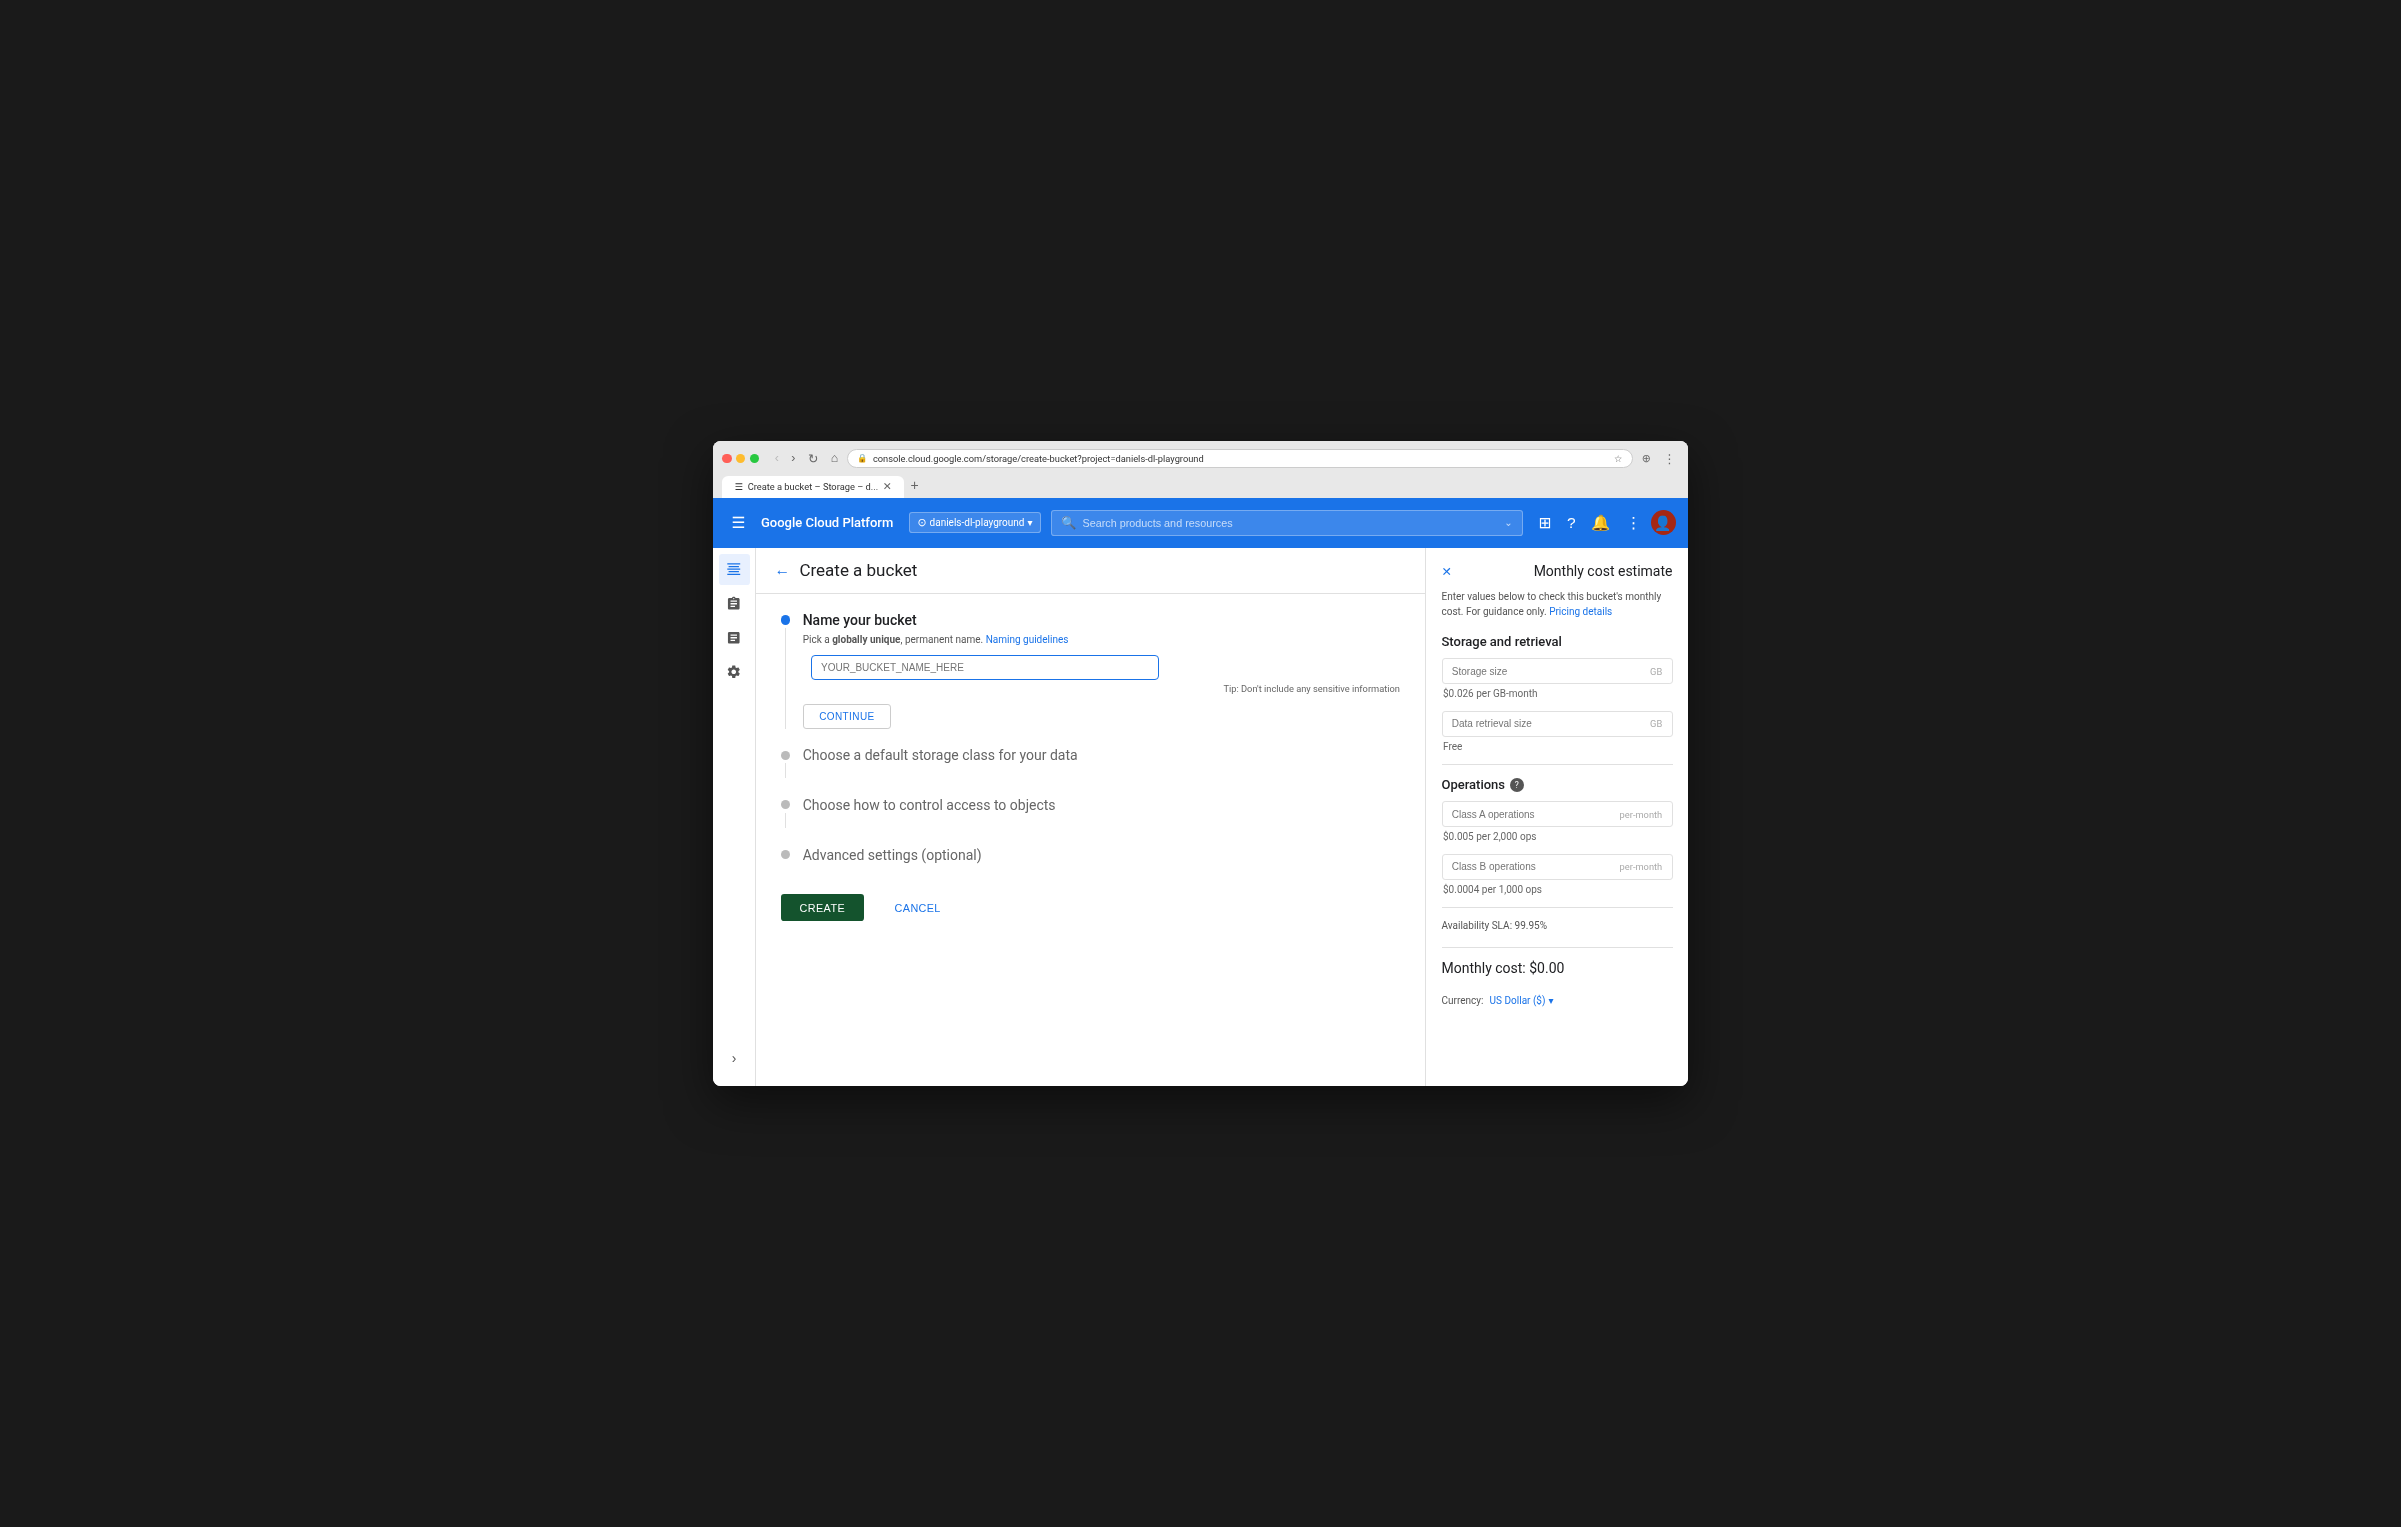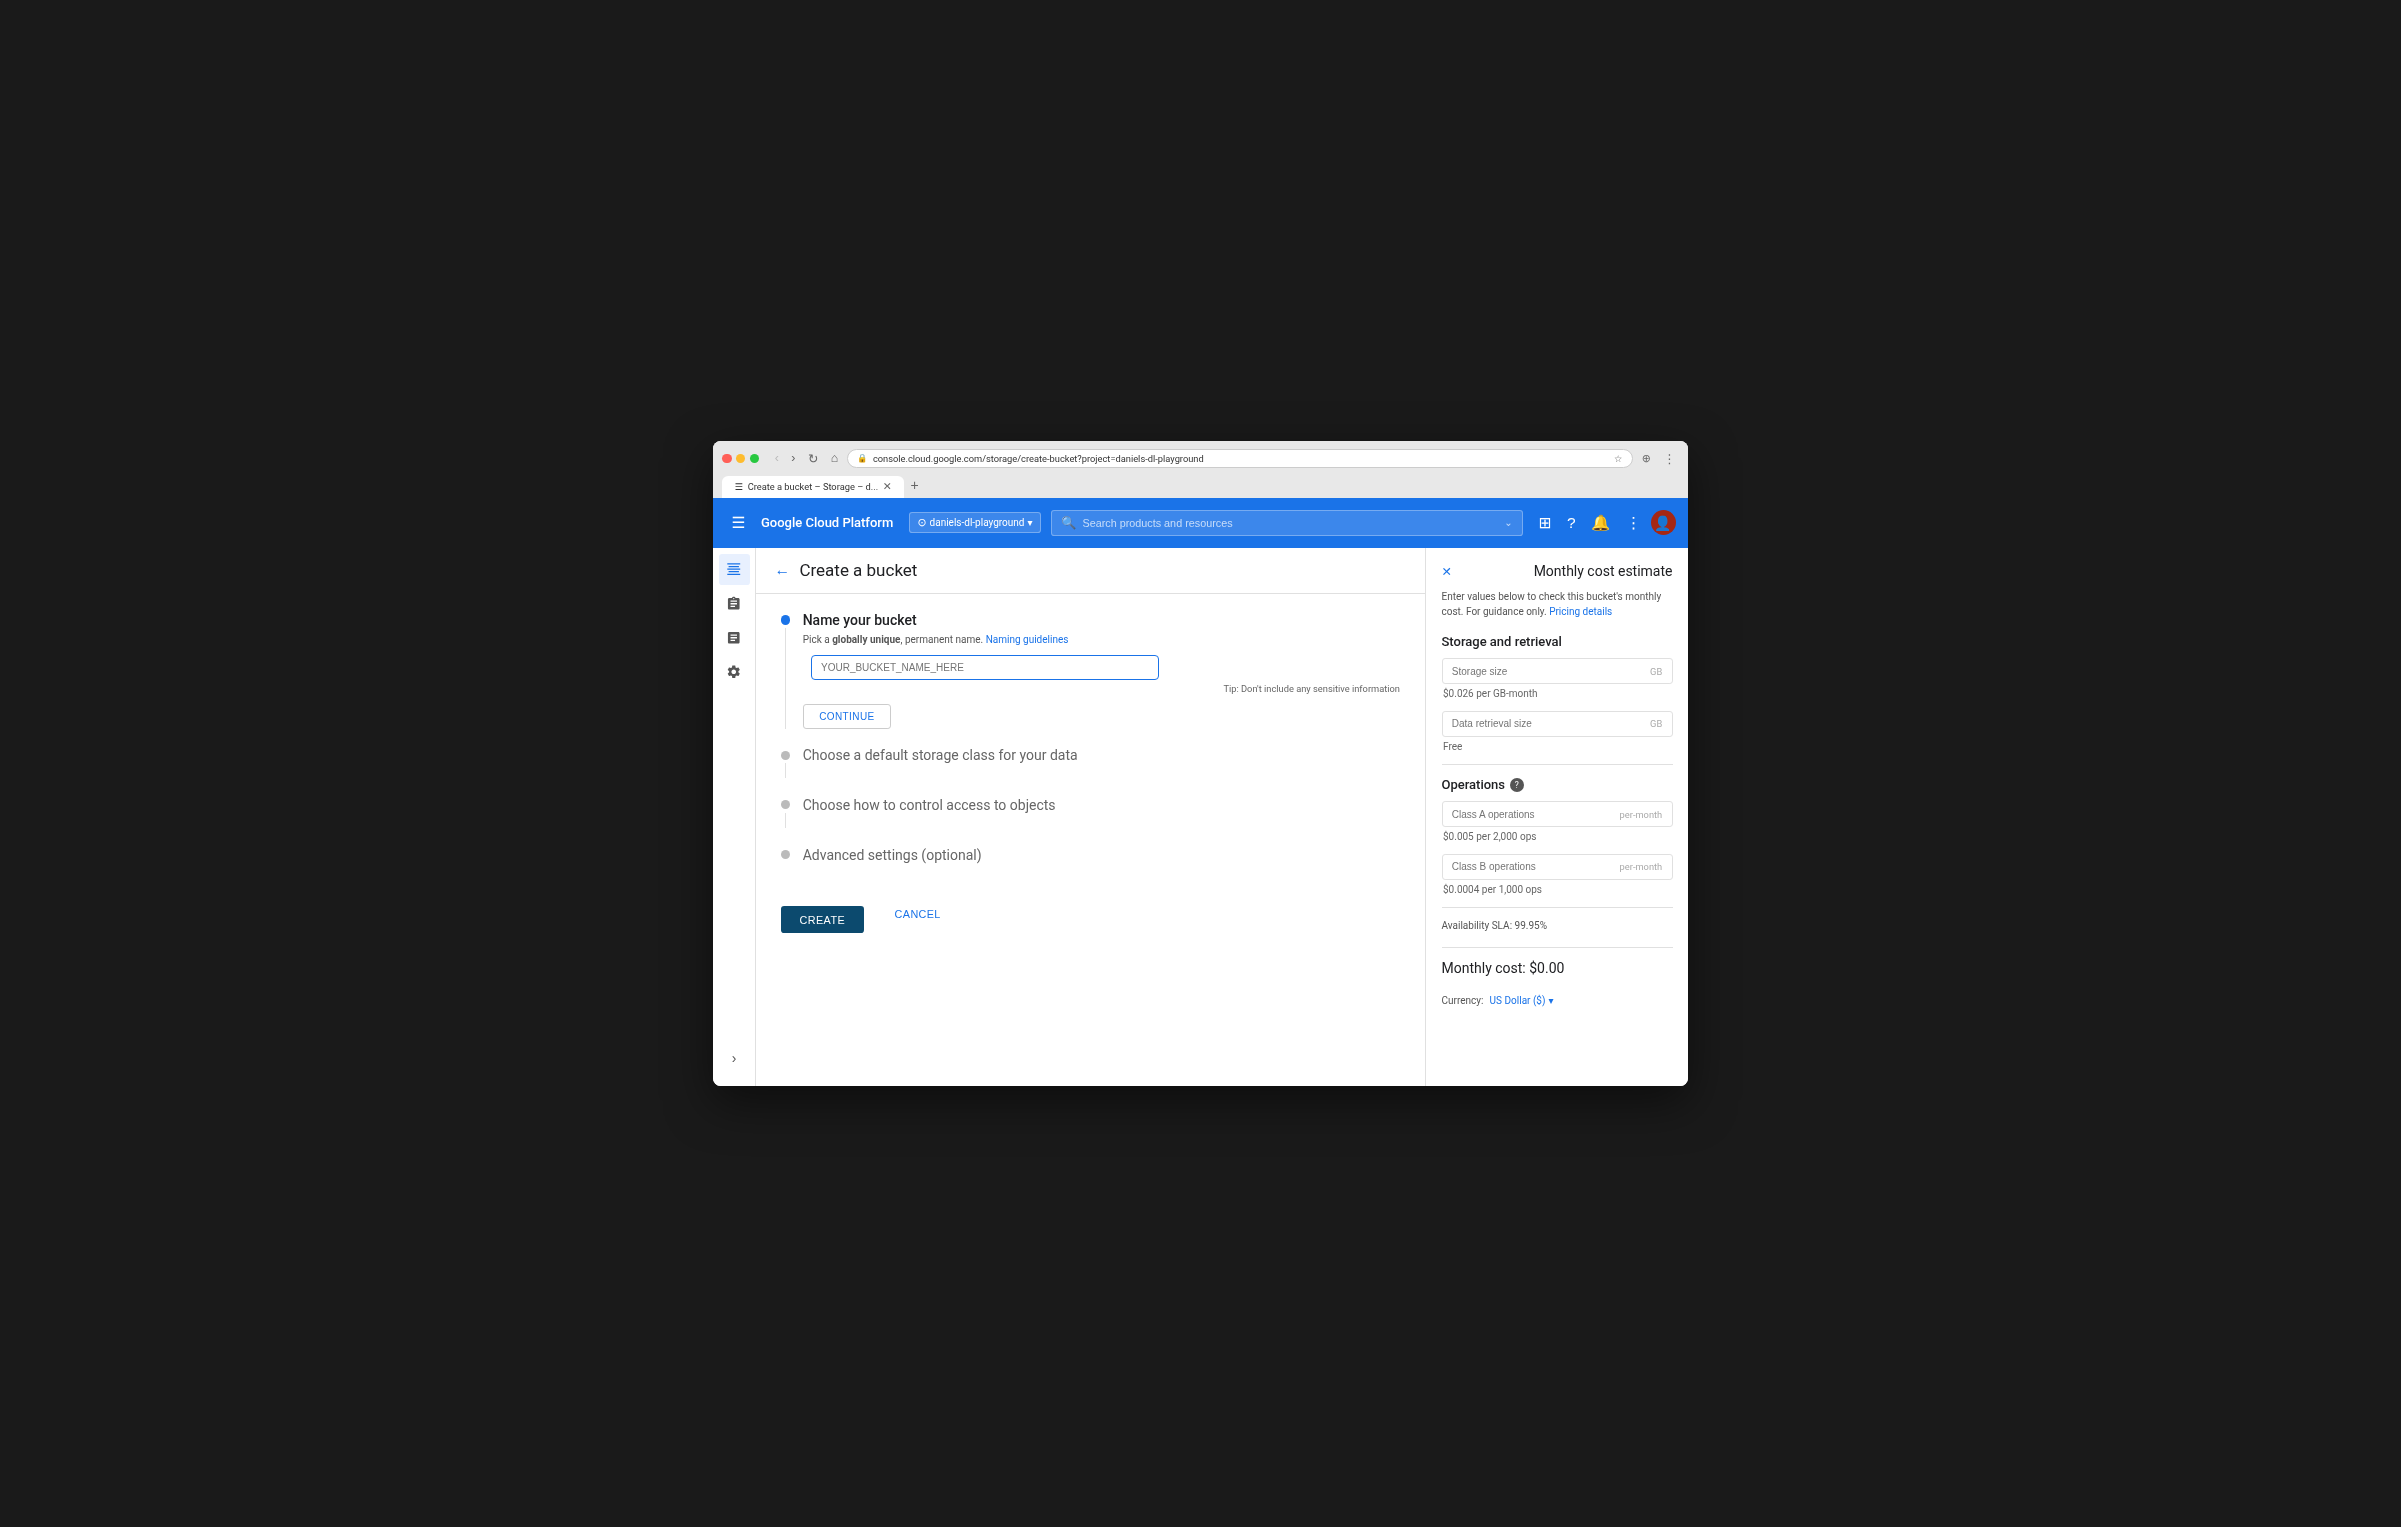--- a/index.html
+++ b/index.html
@@ -333,29 +333,28 @@
       font-weight: 500;
       letter-spacing: 0.4px;
     }
     .action-buttons {
       display: flex;
       gap: 12.4px;
       margin-top: 25px;
     }
     .create-btn {
       padding: 7.7px 18.6px;
-      background: #0c4a6e;
+      background: #14532d;
       border: none;
       border-radius: 3.1px;
       font-size: 10.8px;
       font-weight: 500;
       color: #fff;
       cursor: pointer;
       letter-spacing: 0.4px;
-      margin-top: 12px;
     }
     .cancel-btn {
       padding: 7.7px 18.6px;
       background: none;
       border: none;
       font-size: 10.8px;
       font-weight: 500;
       color: #1a73e8;
       cursor: pointer;
       letter-spacing: 0.4px;

